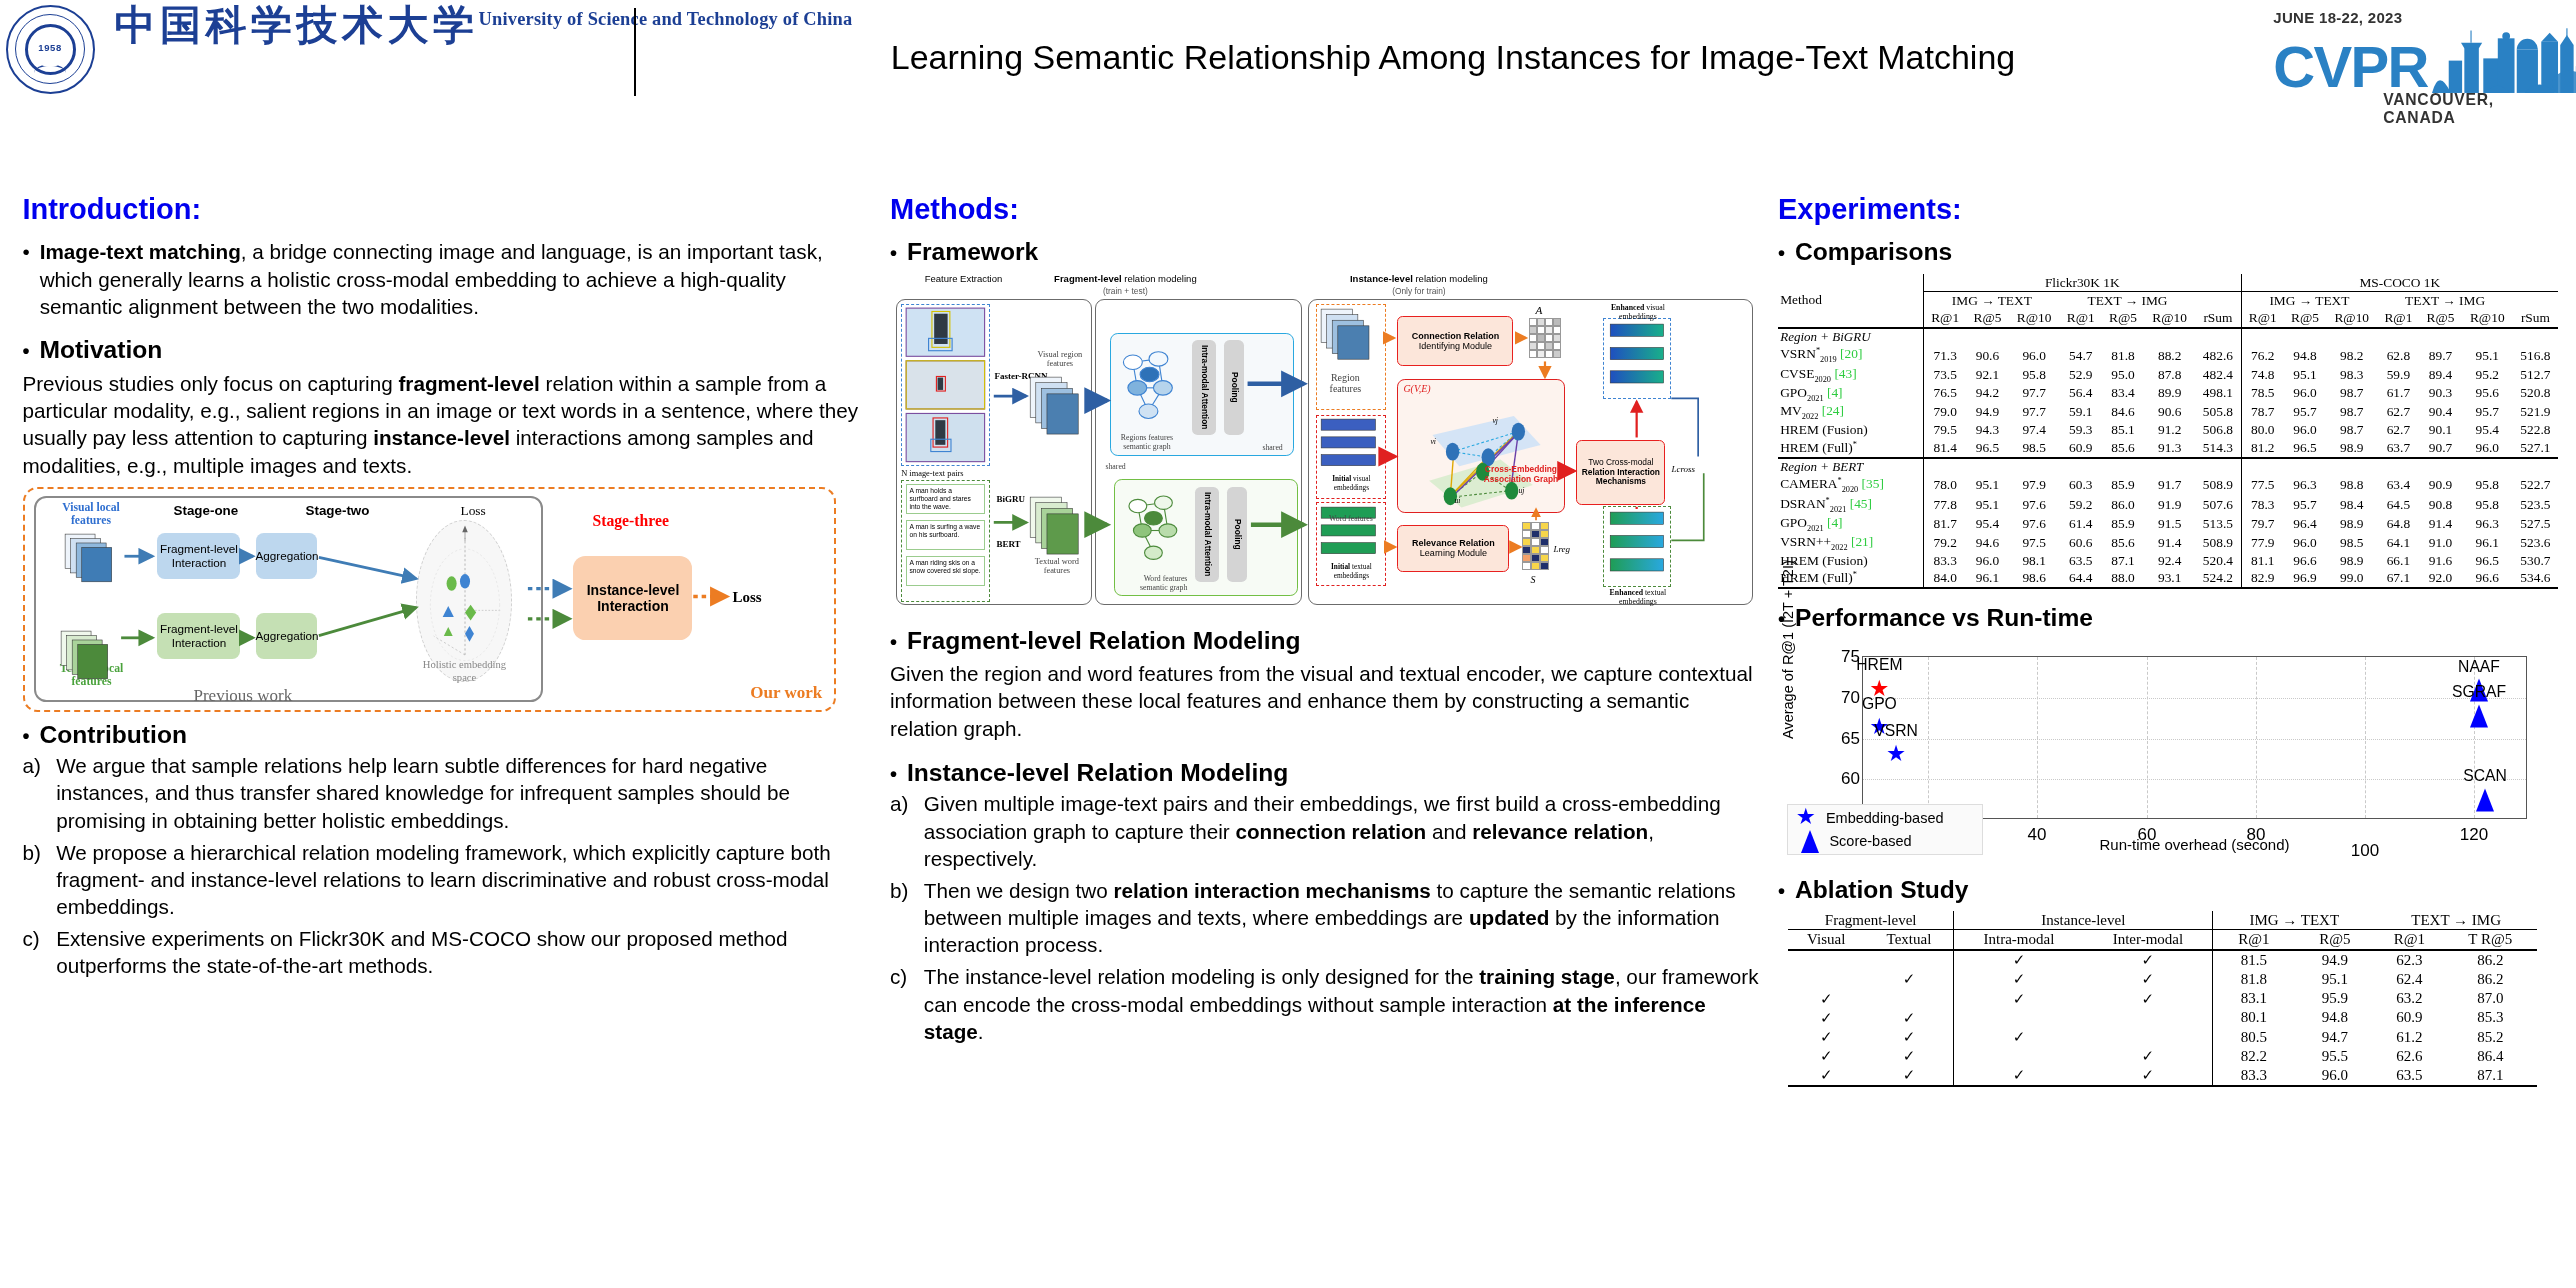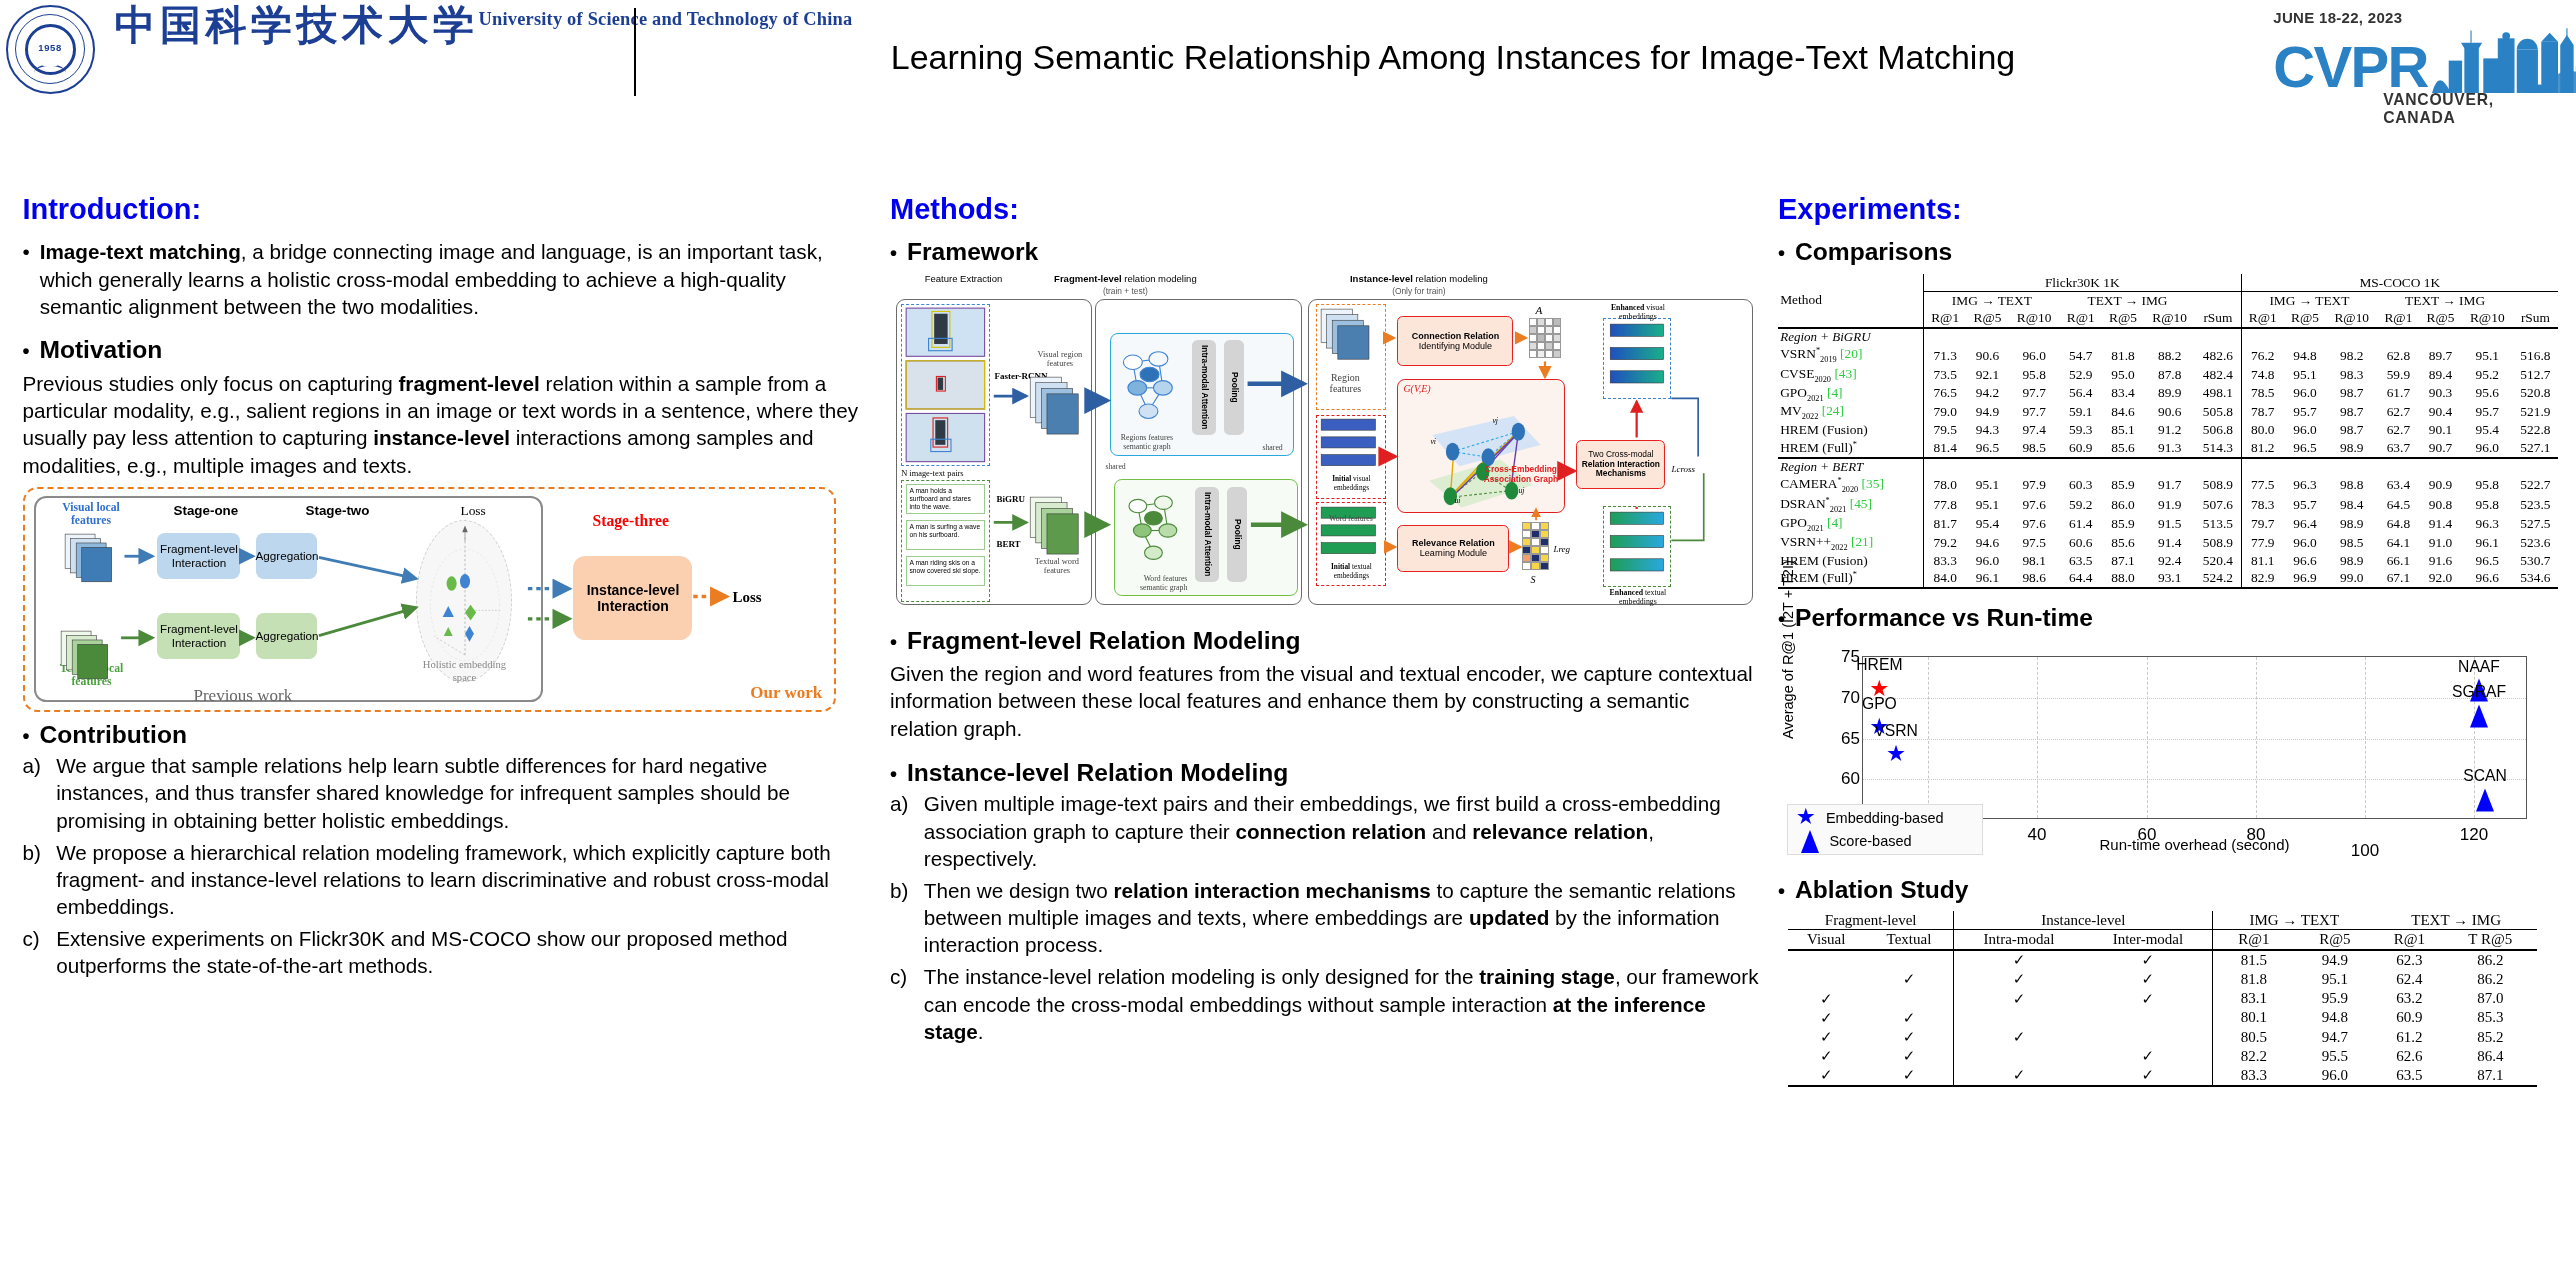--- a/index.html
+++ b/index.html
@@ -529,21 +529,21 @@
         <div style="background:#f1a06a"></div>
           <div style="background:#1f2f6b"></div>
           <div style="background:#f7d64a"></div>
         <div style="background:#ffffff"></div>
           <div style="background:#f7d64a"></div>
           <div style="background:#1f2f6b"></div>
       </div>
       <div style="position:absolute;left:637px;top:302px;font-size:10px;font-style:italic;font-family:'Liberation Serif',serif;">S</div>
       <div style="position:absolute;left:660px;top:272px;font-size:9px;font-style:italic;font-family:'Liberation Serif',serif;color:#000;">Lreg</div>
 
-      <div class="mbox red" style="left:683px;top:168px;width:89px;height:49px;flex-direction:column;font-size:8.4px;">
+      <div class="mbox red" style="left:683px;top:168px;width:89px;height:65px;flex-direction:column;font-size:8.4px;">
         <span>Two Cross-modal</span>
         <b>Relation Interaction</b>
         <b>Mechanisms</b>
       </div>
       <div style="position:absolute;left:778px;top:192px;font-size:9px;font-style:italic;font-family:'Liberation Serif',serif;">Lcross</div>
 
       <div class="dashbox" style="left:710px;top:46px;width:68px;height:81px;border:1.1px dashed #3f84d2;"></div>
       <div style="position:absolute;left:701px;top:31px;width:87px;font-size:7.8px;text-align:center;font-family:'Liberation Serif',serif;"><b>Enhanced</b> visual embeddings</div>
       <svg style="position:absolute;left:716px;top:51px;" width="58" height="70" viewBox="0 0 104 126">
         <defs>

